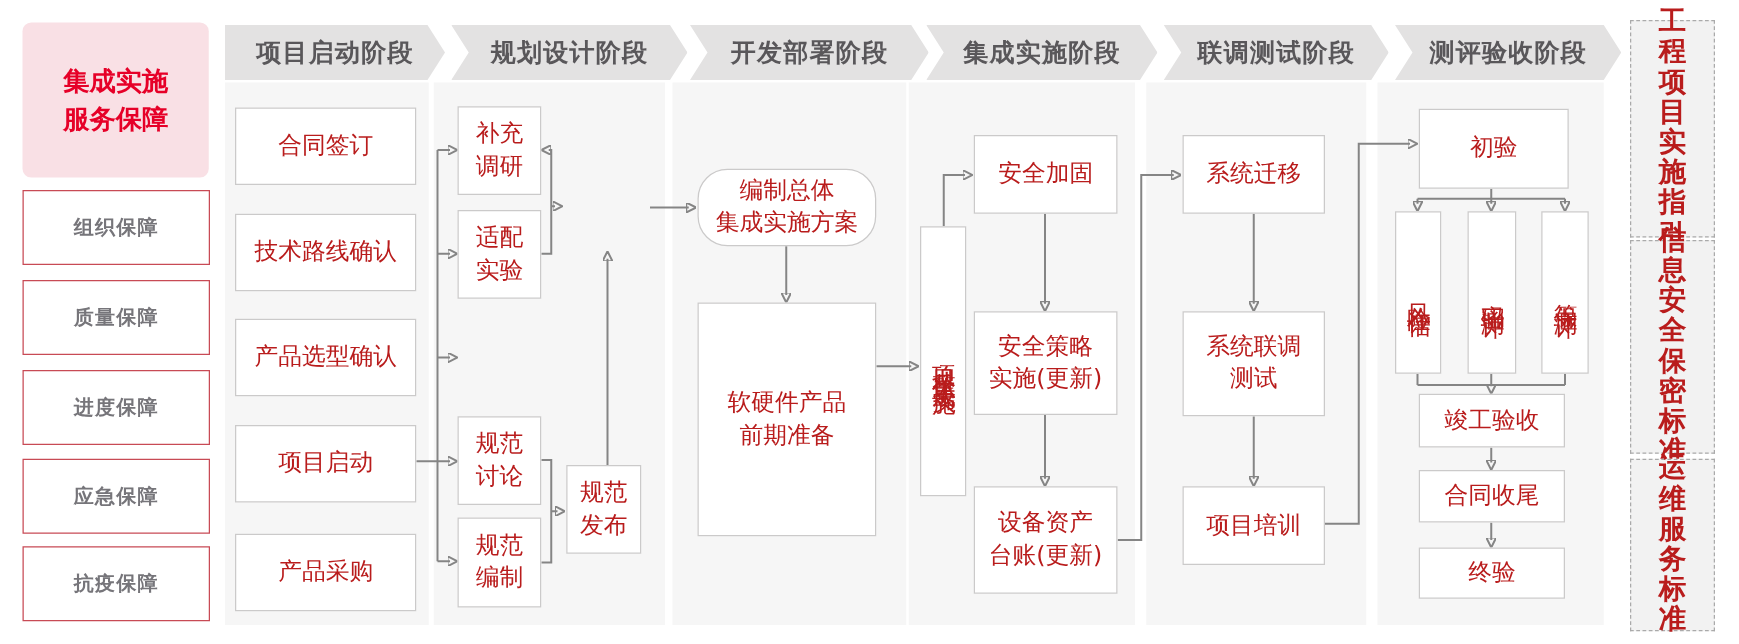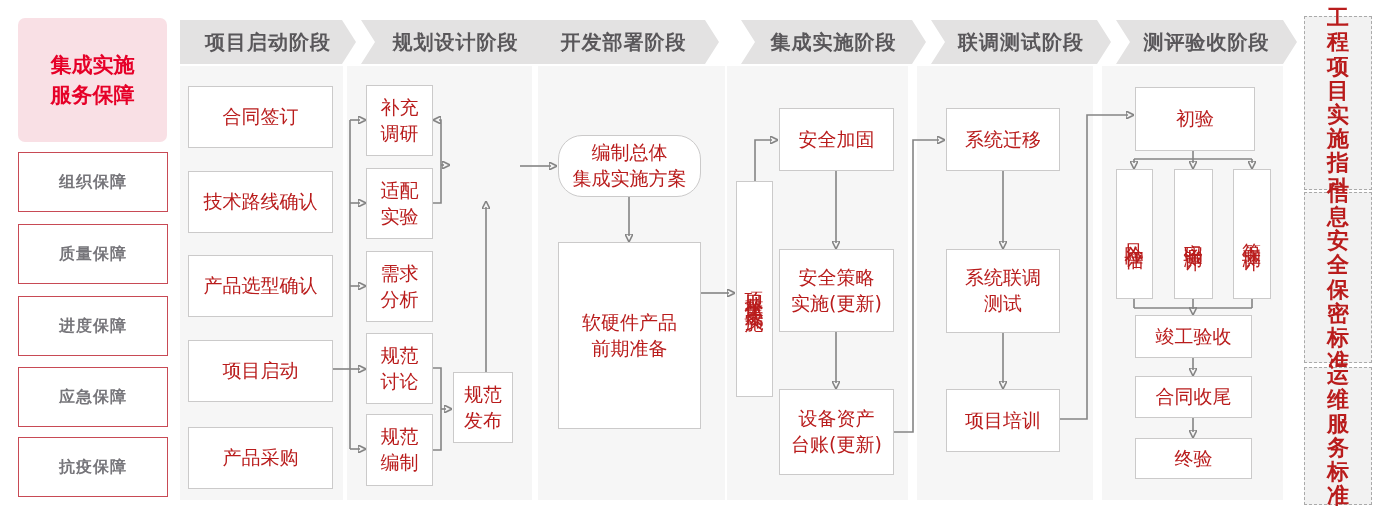--- a/index.html
+++ b/index.html
@@ -63,21 +63,21 @@
 服务保障</div>
     <div class="sb-item" style="top:152px;">组织保障</div>
     <div class="sb-item" style="top:224px;">质量保障</div>
     <div class="sb-item" style="top:296px;">进度保障</div>
     <div class="sb-item" style="top:367px;">应急保障</div>
     <div class="sb-item" style="top:437px;">抗疫保障</div>
   </div>
 
   <div class="ph-head first" style="left:180px;width:176px;">项目启动阶段</div>
   <div class="ph-head" style="left:361px;width:189px;">规划设计阶段</div>
-  <div class="ph-head" style="left:528px;width:191px;">开发部署阶段</div>
+  <div class="ph-head" style="left:552px;width:191px;">开发部署阶段</div>
   <div class="ph-head" style="left:741px;width:185px;">集成实施阶段</div>
   <div class="ph-head" style="left:931px;width:180px;">联调测试阶段</div>
   <div class="ph-head" style="left:1116px;width:181px;">测评验收阶段</div>
 
   <div class="panel" style="left:180px;width:163px;"></div>
   <div class="panel" style="left:347px;width:185px;"></div>
   <div class="panel" style="left:538px;width:187px;"></div>
   <div class="panel" style="left:727px;width:181px;"></div>
   <div class="panel" style="left:917px;width:176px;"></div>
   <div class="panel" style="left:1102px;width:181px;"></div>
@@ -126,22 +126,20 @@
   <div class="node" style="left:188px;top:86px;width:145px;height:62px;">合同签订</div>
   <div class="node" style="left:188px;top:171px;width:145px;height:62px;">技术路线确认</div>
   <div class="node" style="left:188px;top:255px;width:145px;height:62px;">产品选型确认</div>
   <div class="node" style="left:188px;top:340px;width:145px;height:62px;">项目启动</div>
   <div class="node" style="left:188px;top:427px;width:145px;height:62px;">产品采购</div>
 
   <div class="node" style="left:366px;top:85px;width:67px;height:71px;">补充
 调研</div>
   <div class="node" style="left:366px;top:168px;width:67px;height:71px;">适配
 实验</div>
-  <div class="node" style="left:366px;top:251px;width:67px;height:71px;">需求
-分析</div>
   <div class="node" style="left:366px;top:333px;width:67px;height:71px;">规范
 讨论</div>
   <div class="node" style="left:366px;top:414px;width:67px;height:72px;">规范
 编制</div>
   <div class="node" style="left:453px;top:372px;width:60px;height:71px;">规范
 发布</div>
 
   <div class="node" style="left:558px;top:135px;width:143px;height:62px;border-radius:24px;">编制总体
 集成实施方案</div>
   <div class="node" style="left:558px;top:242px;width:143px;height:187px;">软硬件产品

